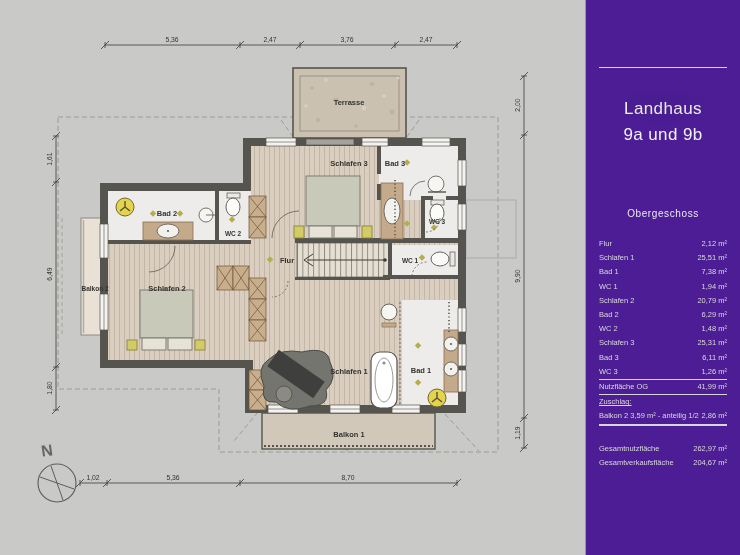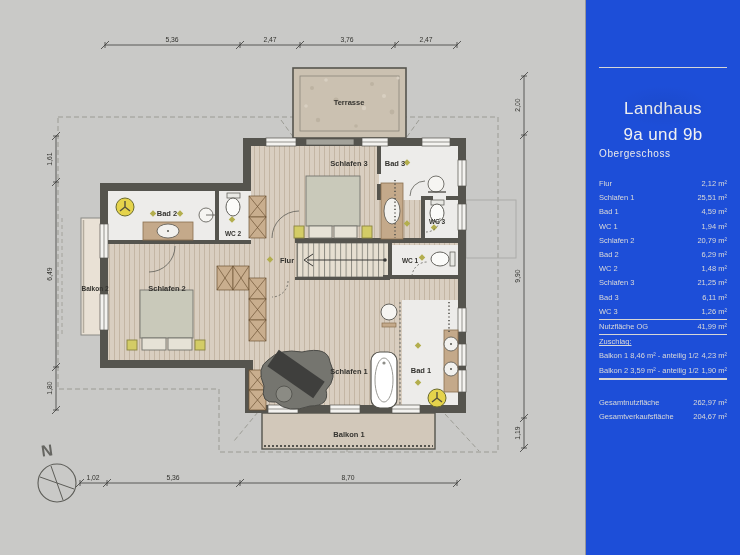--- a/index.html
+++ b/index.html
@@ -4,29 +4,29 @@
 <style>
   html,body{margin:0;padding:0;background:#c9c9c7;}
   body{font-family:"Liberation Sans",sans-serif;}
   #page{position:relative;width:740px;height:555px;overflow:hidden;background:#c9c9c7;}
 
   
   #plan{position:absolute;left:0;top:0;width:585px;height:555px;}
 
   
   #sidebar{position:absolute;left:585px;top:0;width:155px;height:555px;
-           background:#1d4ed8;color:#dedede;border-left:1px solid #98989a;box-sizing:border-box;}
+           background:#4c1d95;color:#dedede;border-left:1px solid #98989a;box-sizing:border-box;}
   .sb-inner{padding:0 13px;position:relative;height:100%;box-sizing:border-box;}
   .sb-watermark{position:absolute;left:30px;top:18px;width:95px;height:42px;border-radius:50%;
                 background:radial-gradient(ellipse at center, rgba(0,0,0,0.05), rgba(0,0,0,0) 70%);}
   .sb-divider{height:1px;background:#d6d6d6;}
   .sb-divider.top{margin-top:67px;}
   .sb-title{margin-top:28px;text-align:center;font-size:17px;line-height:26px;color:#f1f1f1;
             font-weight:normal;letter-spacing:0.4px;}
-  .sb-subtitle{text-align:left;font-size:10px;color:#ebebeb;letter-spacing:0.6px;}
+  .sb-subtitle{margin-top:60px;text-align:center;font-size:10px;color:#ebebeb;letter-spacing:0.6px;}
   .sb-table{margin-top:18px;font-size:7.5px;color:#d9d9d9;}
   .sb-row{display:flex;justify-content:space-between;line-height:14.2px;white-space:nowrap;}
   .sb-row .val{text-align:right;}
   .sb-heading{line-height:14.2px;text-decoration:underline;}
   .sb-gap-lg{height:16px;}
 
   svg text{font-family:"Liberation Sans",sans-serif;}
   .room-label{font-size:7.5px;font-weight:bold;fill:#34332f;}
   .small-label{font-size:6.5px;font-weight:bold;fill:#34332f;}
   .dim-label{font-size:6.8px;fill:#33332f;}
@@ -354,66 +354,62 @@
         <div class="sb-row">
             <span class="lbl">Flur</span>
             <span class="val">2,12 m²</span>
           </div>
         <div class="sb-row">
             <span class="lbl">Schlafen 1</span>
             <span class="val">25,51 m²</span>
           </div>
         <div class="sb-row">
             <span class="lbl">Bad 1</span>
-            <span class="val">4,59 m²</span>
+            <span class="val">7,38 m²</span>
           </div>
         <div class="sb-row">
             <span class="lbl">WC 1</span>
             <span class="val">1,94 m²</span>
           </div>
         <div class="sb-row">
             <span class="lbl">Schlafen 2</span>
             <span class="val">20,79 m²</span>
           </div>
         <div class="sb-row">
             <span class="lbl">Bad 2</span>
             <span class="val">6,29 m²</span>
           </div>
         <div class="sb-row">
             <span class="lbl">WC 2</span>
             <span class="val">1,48 m²</span>
           </div>
         <div class="sb-row">
             <span class="lbl">Schlafen 3</span>
-            <span class="val">21,25 m²</span>
+            <span class="val">25,31 m²</span>
           </div>
         <div class="sb-row">
             <span class="lbl">Bad 3</span>
             <span class="val">6,11 m²</span>
           </div>
         <div class="sb-row">
             <span class="lbl">WC 3</span>
             <span class="val">1,26 m²</span>
           </div>
 
         <div class="sb-divider"></div>
         <div class="sb-row">
             <span class="lbl">Nutzfläche OG</span>
             <span class="val">41,99 m²</span>
           </div>
         <div class="sb-divider"></div>
 
         <div class="sb-heading">Zuschlag:</div>
         <div class="sb-row">
-            <span class="lbl">Balkon 1 8,46 m² - anteilig 1/2</span>
-            <span class="val">4,23 m²</span>
-          </div>
-        <div class="sb-row">
             <span class="lbl">Balkon 2 3,59 m² - anteilig 1/2</span>
-            <span class="val">1,90 m²</span>
+            <span class="val">2,86 m²</span>
           </div>
 
         <div class="sb-divider"></div>
         <div class="sb-divider"></div>
 
         <div class="sb-gap-lg"></div>
         <div class="sb-row">
             <span class="lbl">Gesamtnutzfläche</span>
             <span class="val">262,97 m²</span>
           </div>

